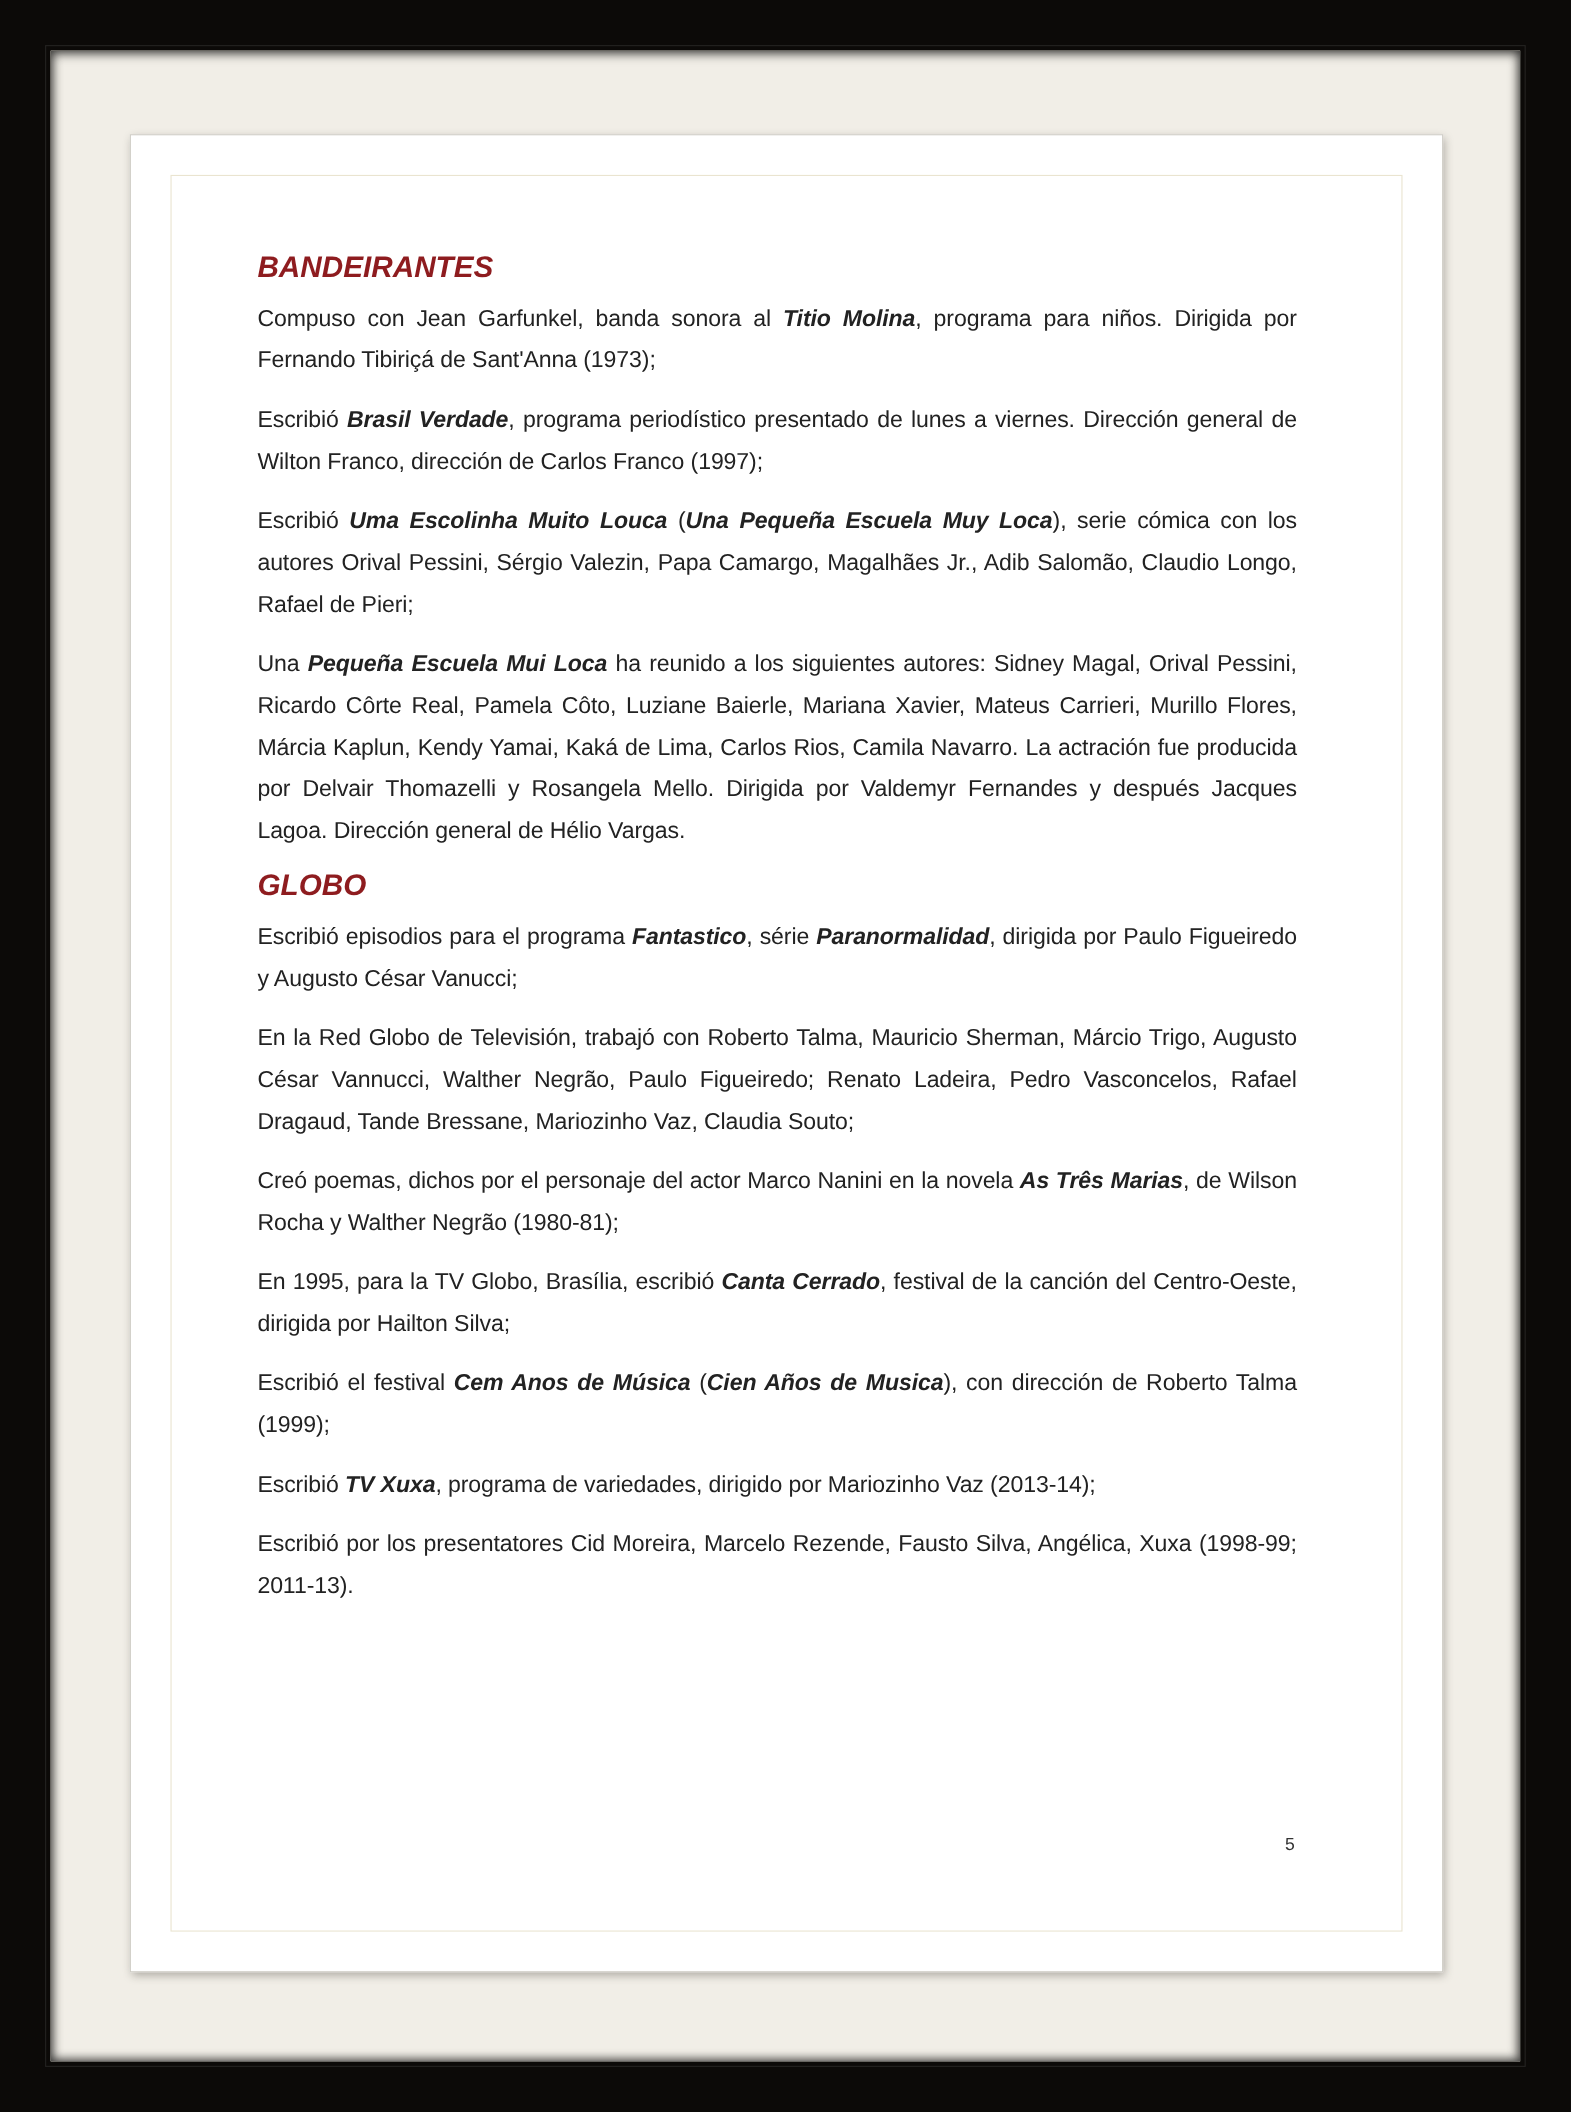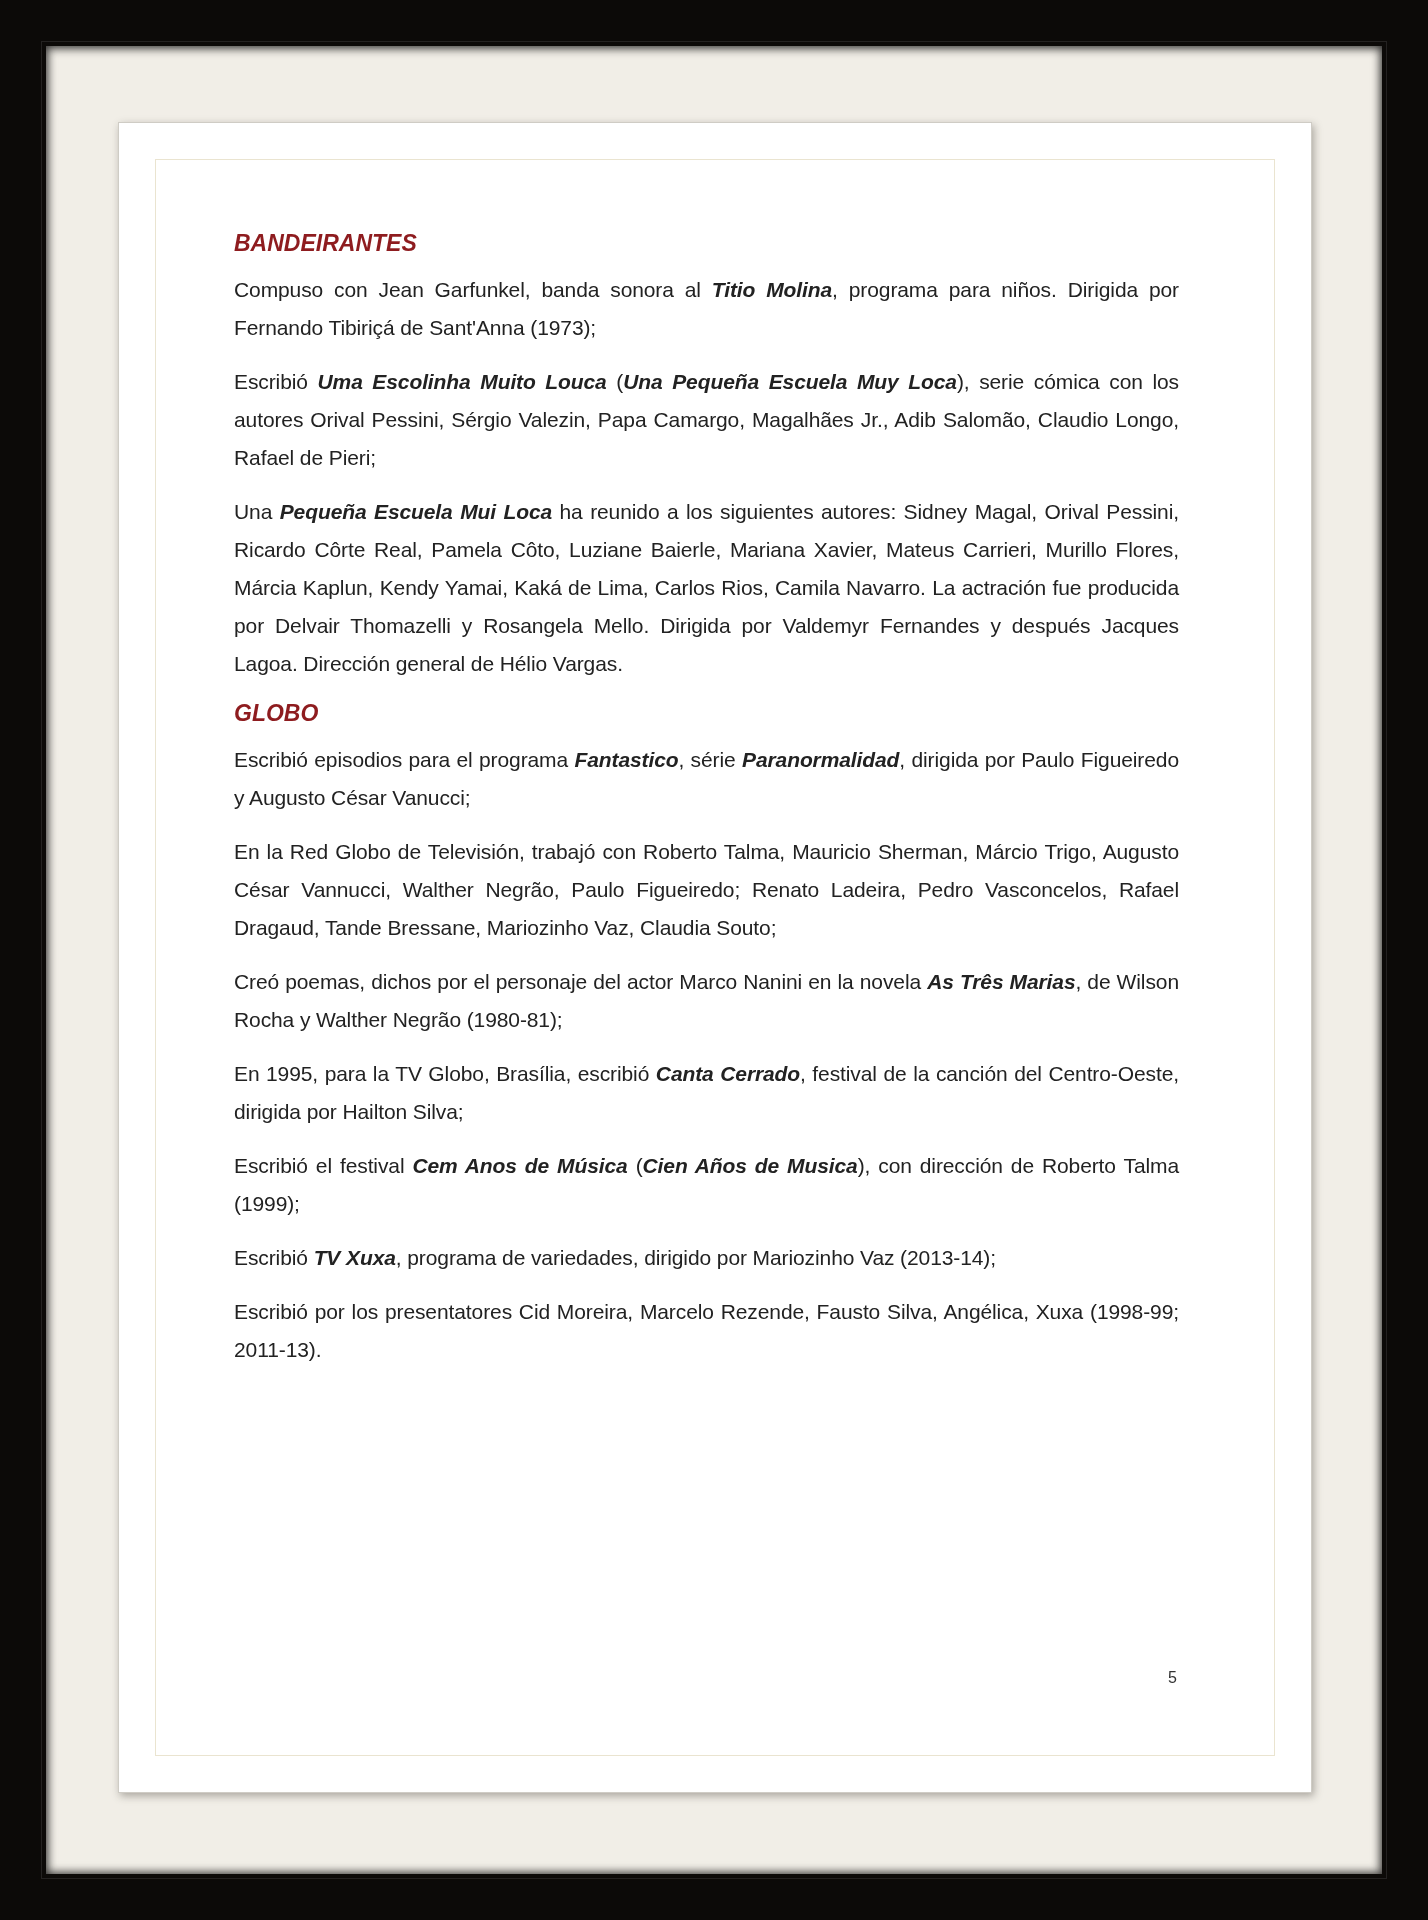--- a/index.html
+++ b/index.html
@@ -40,21 +40,21 @@
   }
   .content{
     position:absolute;
     left:115px;top:106px;width:945px;
     color:var(--body,#222);
     font-size:21px;line-height:38px;
     letter-spacing:-0.1px;
   }
   .section-heading{
     margin:0 0 14px 0;
-    font-size:23px;line-height:28px;
+    font-size:27px;line-height:28px;
     font-weight:bold;font-style:italic;
     letter-spacing:0;
     color:var(--heading,#8e1c1f);
   }
   .section-heading.later{margin-top:4px;}
   .para{
     margin:0 0 16px 0;
     text-align:justify;
     hyphens:manual;
   }
@@ -69,20 +69,21 @@
 </head>
 <body>
 
 <div class="frame">
   <div class="matte">
     <div class="page">
       <div class="page-inner-border"></div>
       <main class="content">
           <h2 class="section-heading">BANDEIRANTES</h2>
           <p class="para"><span>Compuso con Jean Garfunkel, banda sonora al </span><em>Titio Molina</em><span>, programa para niños. Dirigida por Fernando Tibiriçá de Sant'Anna (1973);</span></p>
+          <p class="para"><span>Escribió </span><em>Brasil Verdade</em><span>, programa periodístico presentado de lunes a viernes. Dirección ge­neral de Wilton Franco, dirección de Carlos Franco (1997);</span></p>
           <p class="para"><span>Escribió </span><em>Uma Escolinha Muito Louca</em><span> (</span><em>Una Pequeña Escuela Muy Loca</em><span>), serie cómica con los autores Orival Pessini, Sérgio Valezin, Papa Camargo, Magalhães Jr., Adib Salomão, Claudio Longo, Rafael de Pieri;</span></p>
           <p class="para"><span>Una </span><em>Pequeña Escuela Mui Loca</em><span> ha reunido a los siguientes autores: Sidney Magal, Orival Pessi­ni, Ricardo Côrte Real, Pamela Côto, Luziane Baierle, Mariana Xavier, Mateus Carrieri, Murillo Flores, Márcia Kaplun, Kendy Yamai, Kaká de Lima, Carlos Rios, Camila Navarro. La actración fue producida por Delvair Thomazelli y Rosangela Mello. Dirigida por Valdemyr Fernandes y después Jacques Lagoa. Dirección general de Hélio Vargas.</span></p>
           <h2 class="section-heading later">GLOBO</h2>
           <p class="para"><span>Escribió episodios para el programa </span><em>Fantastico</em><span>, série </span><em>Paranormalidad</em><span>, dirigida por Paulo Fi­gueiredo y Augusto César Vanucci;</span></p>
           <p class="para"><span>En la Red Globo de Televisión, trabajó con Roberto Talma, Mauricio Sherman, Márcio Trigo, Augusto César Vannucci, Walther Negrão, Paulo Figueiredo; Renato Ladeira, Pedro Vasconce­los, Rafael Dragaud, Tande Bressane, Mariozinho Vaz, Claudia Souto;</span></p>
           <p class="para"><span>Creó poemas, dichos por el personaje del actor Marco Nanini en la novela </span><em>As Três Marias</em><span>, de Wilson Rocha y Walther Negrão (1980-81);</span></p>
           <p class="para"><span>En 1995, para la TV Globo, Brasília, escribió </span><em>Canta Cerrado</em><span>, festival de la canción del Centro-Oeste, dirigida por Hailton Silva;</span></p>
           <p class="para"><span>Escribió el festival </span><em>Cem Anos de Música</em><span> (</span><em>Cien Años de Musica</em><span>), con dirección de Roberto Talma (1999);</span></p>
           <p class="para"><span>Escribió </span><em>TV Xuxa</em><span>, programa de variedades, dirigido por Mariozinho Vaz (2013-14);</span></p>
           <p class="para"><span>Escribió por los presentatores Cid Moreira, Marcelo Rezende, Fausto Silva, Angélica, Xuxa (1998-99; 2011-13).</span></p>

